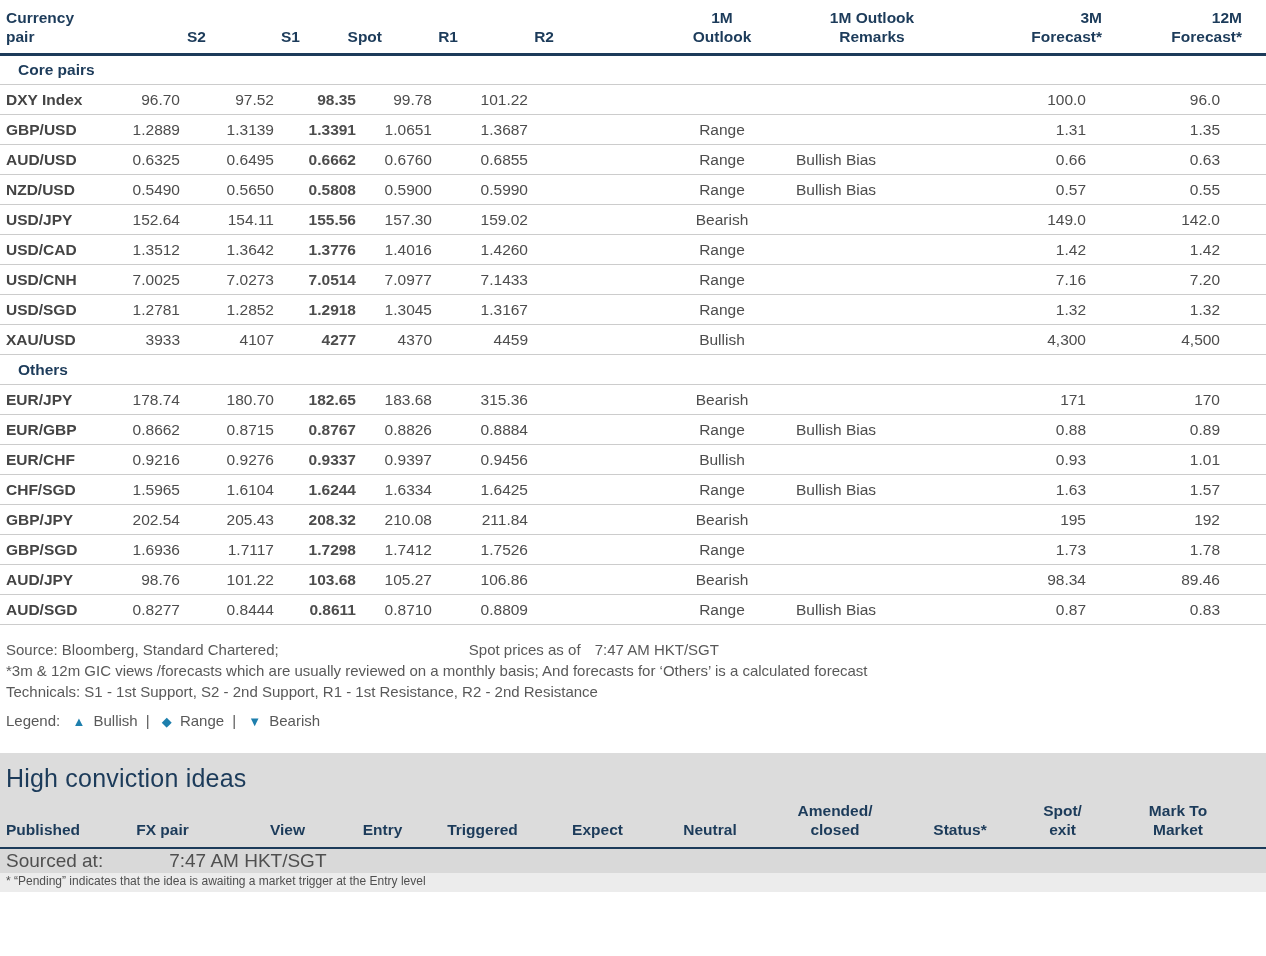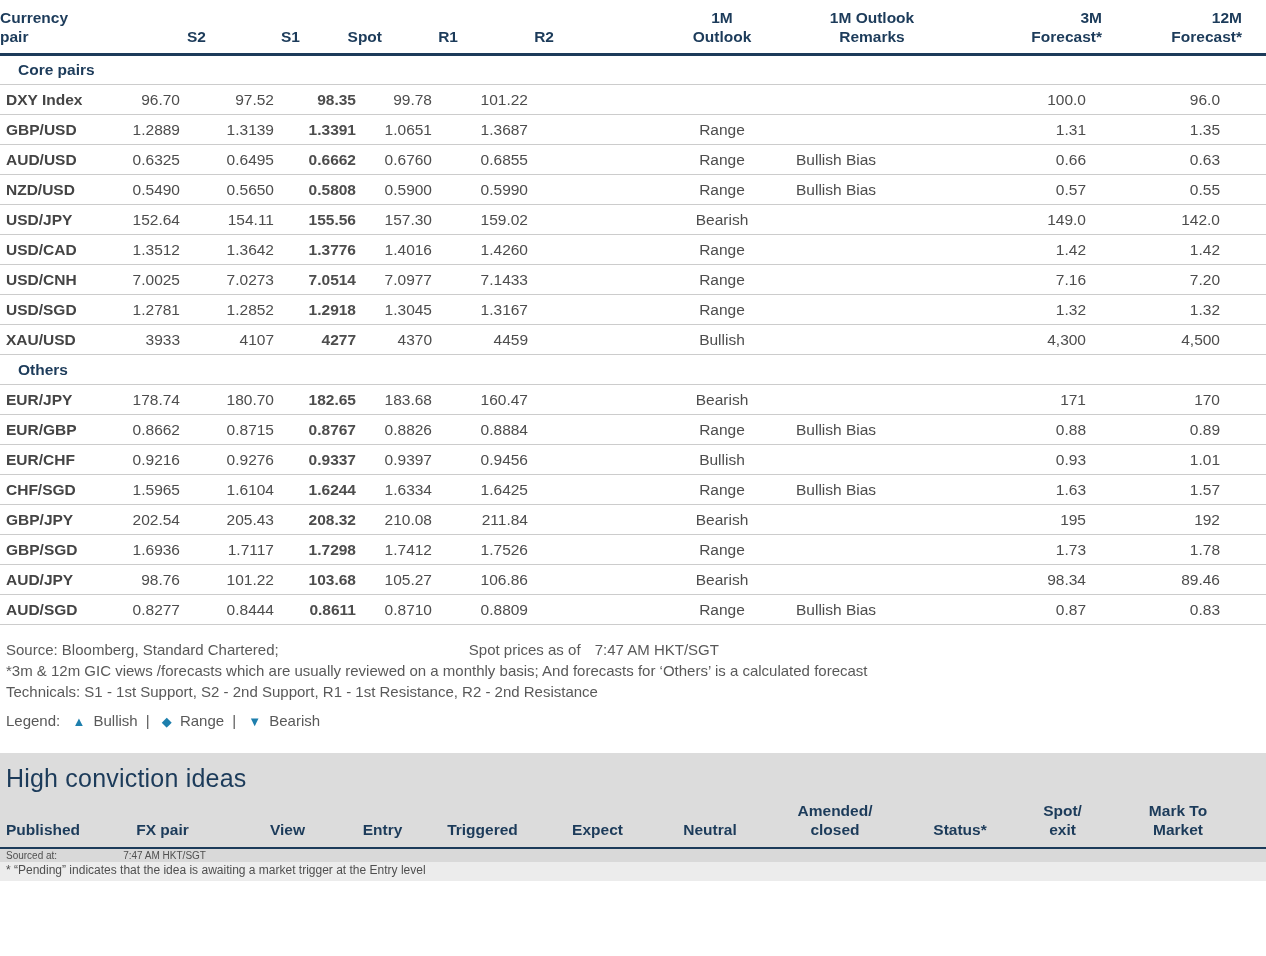--- a/index.html
+++ b/index.html
@@ -13,21 +13,21 @@
     font-family:"Liberation Sans",sans-serif;
   }
   table{border-collapse:collapse;table-layout:fixed;width:1266px;}
 
   
   .fx thead th{
     color:var(--navy);font-weight:bold;font-size:15.5px;line-height:19px;
     vertical-align:bottom;padding:8px 0 7px 0;text-align:right;
   }
   .fx thead tr{border-bottom:3px solid var(--navy);}
-  .fx th.h-pair{text-align:left;}
+  .fx th.h-pair{text-align:left;padding-left:6px;}
   .fx th.h-outlook,.fx th.h-remarks{text-align:center;}
   .fx th.h-outlook{padding-left:96px;}
   .fx td{
     font-size:15.5px;color:var(--bodytext);height:30px;padding:0;
     white-space:nowrap;overflow:hidden;
   }
   .fx tbody tr{border-bottom:1px solid var(--sep);}
   .fx td.pair{font-weight:bold;color:#444444;text-align:left;padding-left:6px;}
   .fx td.num{text-align:right;padding-right:26px;}
   .fx td.f3m{text-align:right;padding-right:32px;}
@@ -56,21 +56,21 @@
     color:var(--navy);font-size:25px;padding:11px 0 2px 6px;letter-spacing:0.2px;
   }
   .hc thead th{
     color:var(--navy);font-weight:bold;font-size:15.5px;line-height:19px;
     vertical-align:bottom;padding:6px 0 8px 0;text-align:center;
   }
   .hc thead tr{border-bottom:2.5px solid var(--navy);}
   .hc th.h-published{text-align:left;padding-left:6px;}
   .hc th.h-mtm{padding-right:20px;}
   .hc-sourced{
-    background:#d9d9d9;font-size:10px;color:#4f4f4f;padding:1px 0 1px 6px;
+    background:#d9d9d9;font-size:19px;color:#4f4f4f;padding:1px 0 1px 6px;
   }
   .hc-sourced .t{margin-left:66px;}
   .hc-pending{
     background:#ececec;font-size:12px;color:#4f4f4f;padding:1px 0 4px 6px;
   }
 </style>
 </head>
 <body>
 
 <table class="fx">
@@ -214,21 +214,21 @@
       </tr>
       <tr class="section">
         <td colspan="10">Others</td>
       </tr>
       <tr>
         <td class="pair">EUR/JPY</td>
         <td class="num">178.74</td>
         <td class="num">180.70</td>
         <td class="num spot">182.65</td>
         <td class="num">183.68</td>
-        <td class="num">160.47</td>
+        <td class="num">315.36</td>
         <td class="outlook o-bearish">Bearish</td>
         <td class="remarks"></td>
         <td class="f3m">171</td>
         <td class="f12m">170</td>
       </tr>
       <tr>
         <td class="pair">EUR/GBP</td>
         <td class="num">0.8662</td>
         <td class="num">0.8715</td>
         <td class="num spot">0.8767</td>

